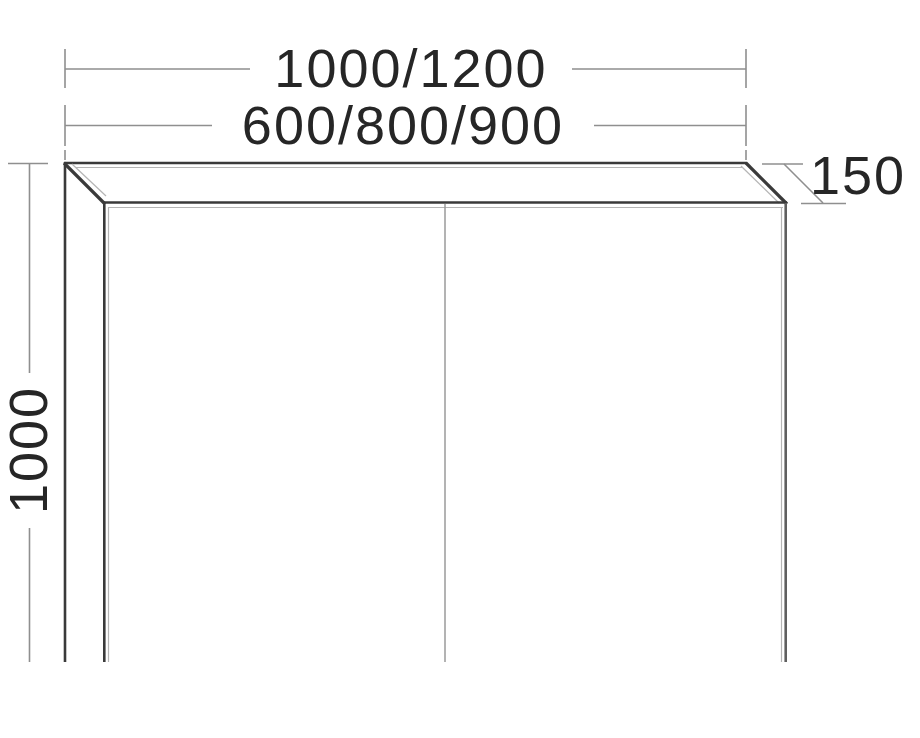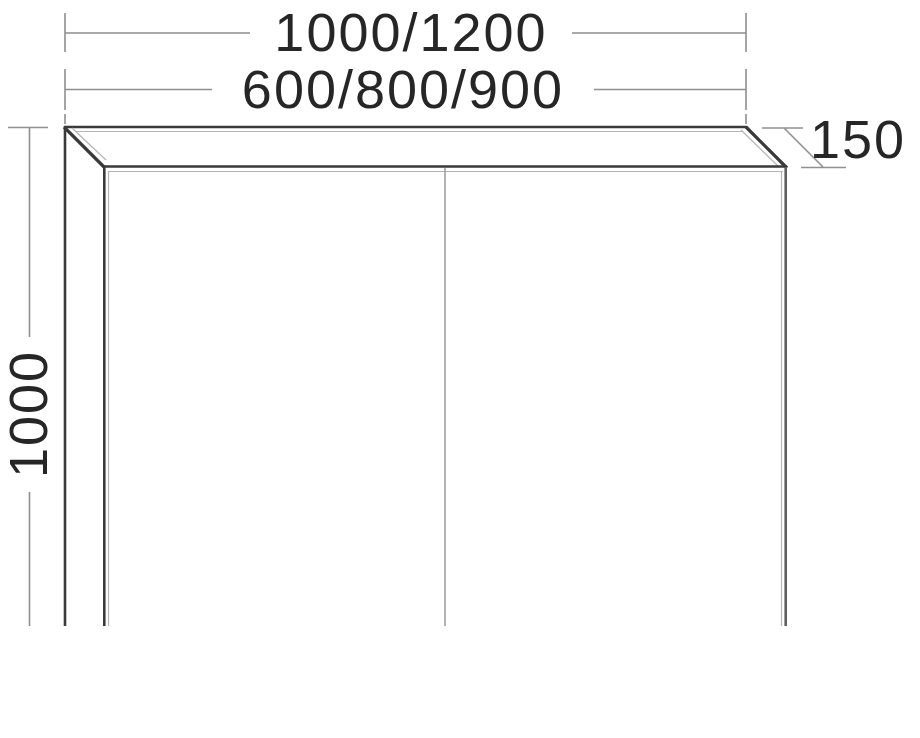--- a/index.html
+++ b/index.html
@@ -11,20 +11,21 @@
     --line-divider:#9a9a9a;
     --label-text:#262626;
   }
   html,body{margin:0;padding:0;background:var(--background);}
   .canvas{
     position:relative;
     width:920px;height:626px;
     background:var(--background);
     overflow:hidden;
     font-family:"Liberation Sans", sans-serif;
+    margin-top:36px;
   }
   svg{display:block;}
   .dim{stroke:var(--line-dimension);stroke-width:1.6;fill:none;}
   .edge{stroke:var(--line-dark);stroke-width:2.6;fill:none;}
   .edge-thick{stroke:var(--line-dark);stroke-width:3.2;fill:none;}
   .edge-med{stroke:var(--line-medium);stroke-width:2.6;fill:none;}
   .thin{stroke:var(--line-light);stroke-width:1.2;fill:none;}
   .divider{stroke:var(--line-divider);stroke-width:1.5;fill:none;}
   .divider-dark{stroke:#4a4a4a;stroke-width:2.2;fill:none;}
   .handle{stroke:var(--line-medium);stroke-width:2;fill:#ffffff;}

